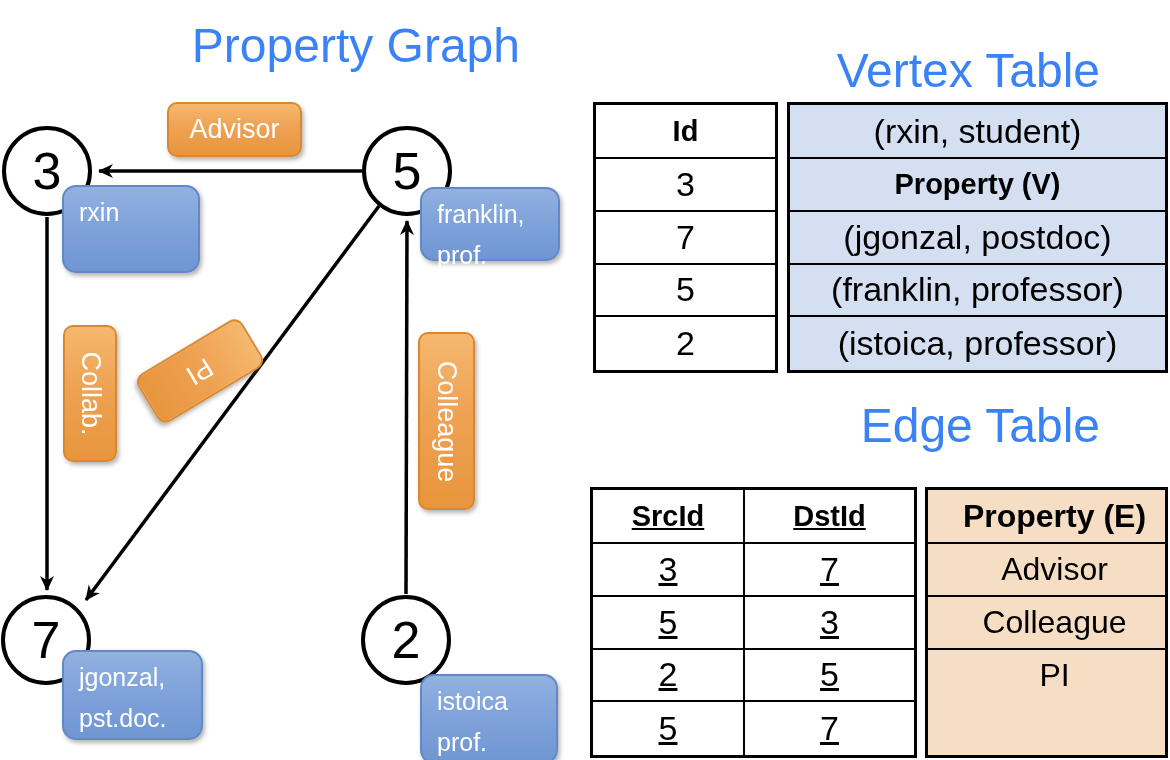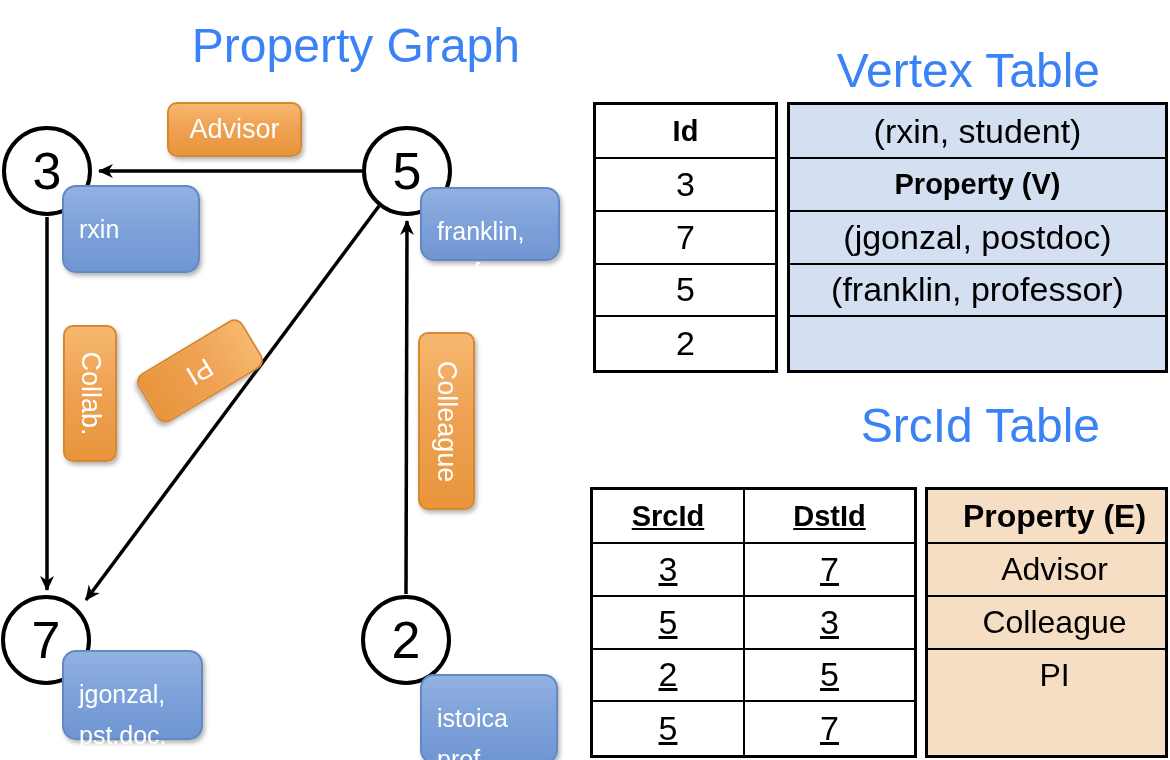--- a/index.html
+++ b/index.html
@@ -21,21 +21,21 @@
           background:#fff; display:flex; align-items:center; justify-content:center;
           font-size:52px; font-weight:400; }
   #node-3 { left:2px;   top:126px; }
   #node-5 { left:362px; top:126px; }
   #node-7 { left:1px;   top:595px; }
   #node-2 { left:361px; top:595px; }
 
   .vbox { position:absolute; border-radius:14px; color:#fff;
           background:linear-gradient(180deg,#92B1E1 0%,#7FA3DA 45%,#7096D3 100%);
           border:2px solid #6288C5; box-shadow:2px 3px 4px rgba(90,90,90,.45);
-          font-size:25px; line-height:1.62; padding:22px 0 0 15px; }
+          font-size:25px; line-height:1.62; padding:5px 0 0 15px; }
   #box-rxin     { left:62px;  top:185px; width:138px; height:88px; }
   #box-franklin { left:420px; top:187px; width:140px; height:74px; }
   #box-jgonzal  { left:62px;  top:650px; width:141px; height:90px; }
   #box-istoica  { left:420px; top:674px; width:138px; height:90px; }
 
   .obox { position:absolute; border-radius:10px; color:#fff;
           background:linear-gradient(180deg,#F5B86E 0%,#EFA254 45%,#E8953C 100%);
           border:2px solid #D9882F; box-shadow:2px 3px 4px rgba(90,90,90,.45);
           display:flex; align-items:center; justify-content:center;
           font-size:27px; }
@@ -132,23 +132,24 @@
     <div class="cell">7</div>
     <div class="cell">5</div>
     <div class="cell last">2</div>
   </div>
 
   <div class="tbl" id="vt-right">
     <div class="cell">(rxin, student)</div>
     <div class="cell hdr">Property (V)</div>
     <div class="cell">(jgonzal, postdoc)</div>
     <div class="cell">(franklin, professor)</div>
+    <div class="cell last">(istoica, professor)</div>
   </div>
 
-  <div class="big-title" id="et-title">SrcId Table</div>
+  <div class="big-title" id="et-title">Edge Table</div>
 
   <div class="tbl" id="et-left">
     <div class="cell hdr c1">SrcId</div>
     <div class="cell hdr">DstId</div>
     <div class="cell c1">3</div>
     <div class="cell">7</div>
     <div class="cell c1">5</div>
     <div class="cell">3</div>
     <div class="cell c1">2</div>
     <div class="cell">5</div>

